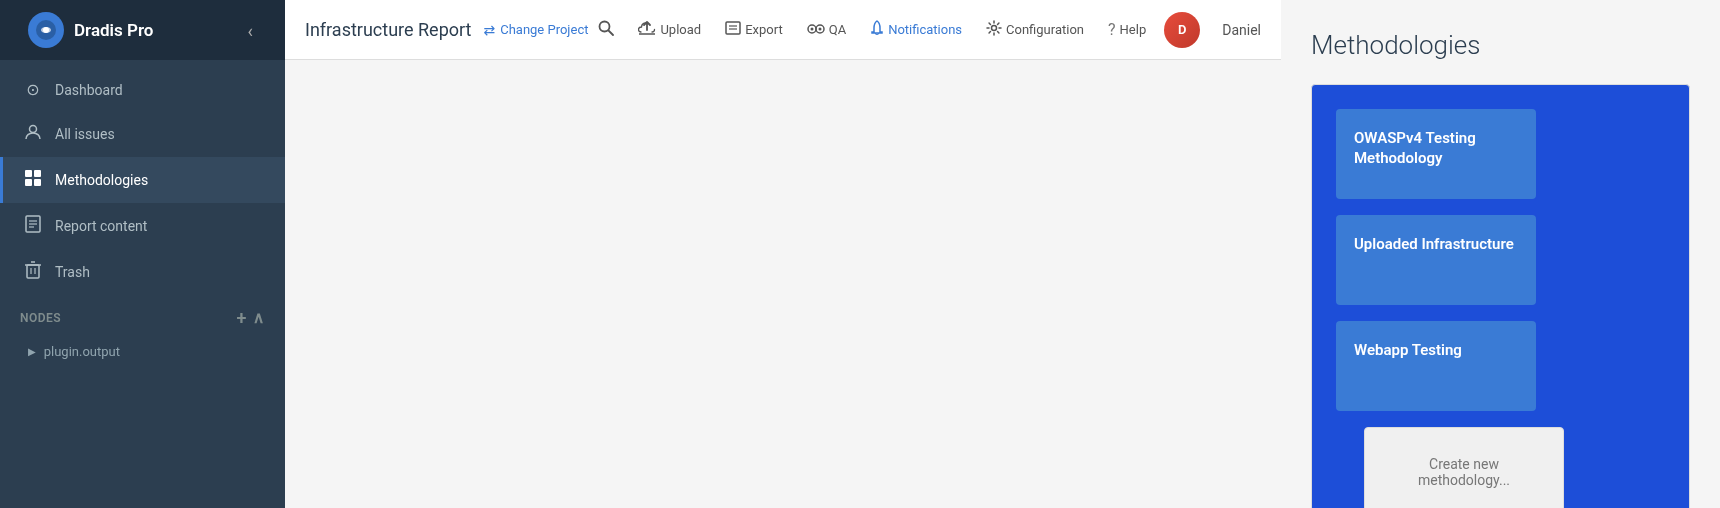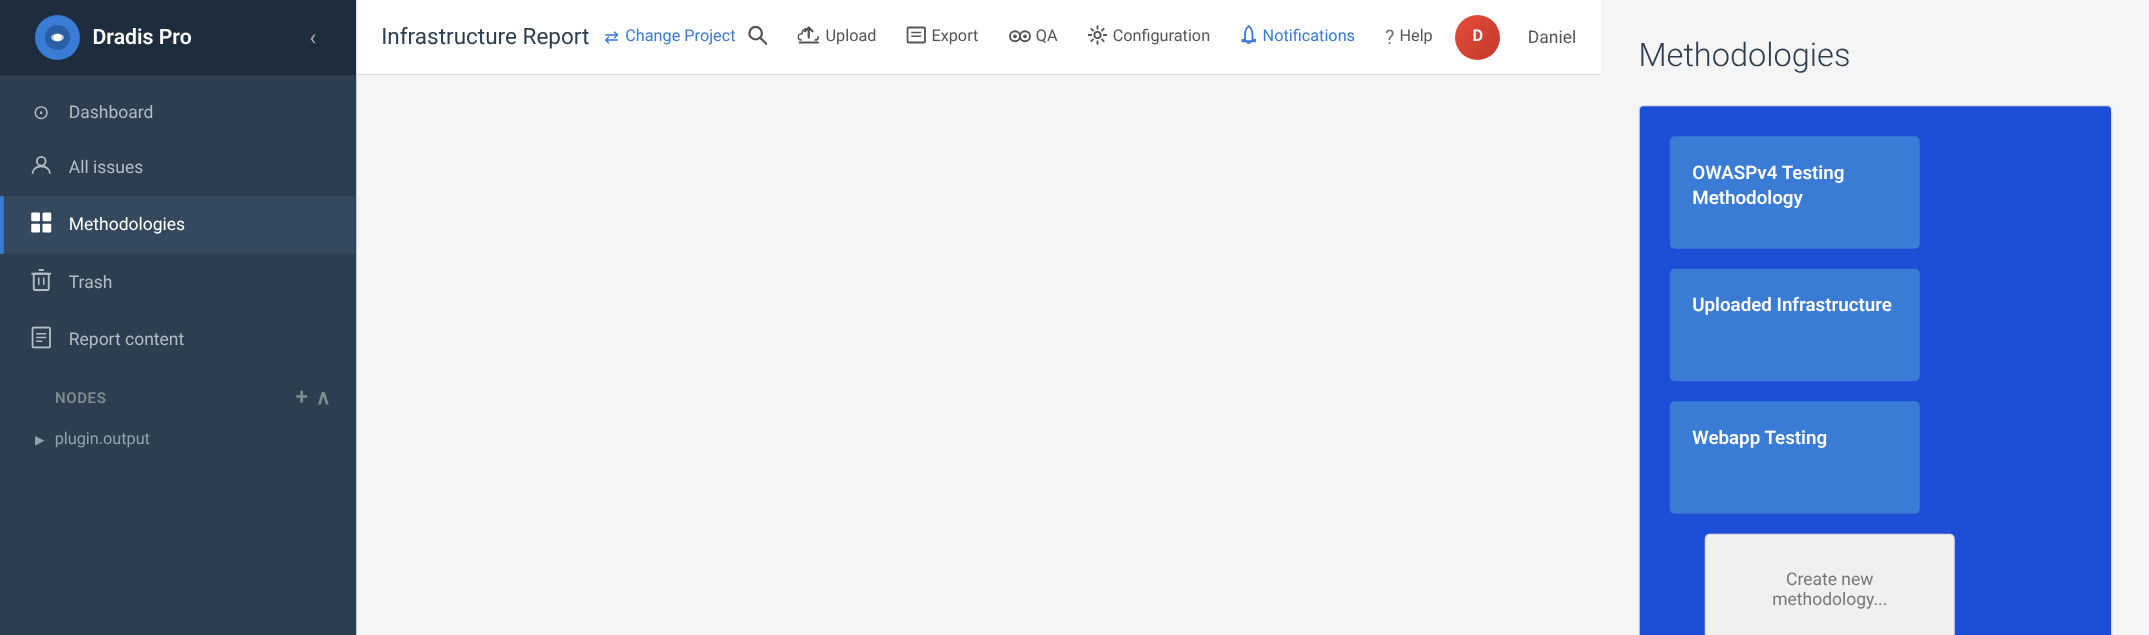--- a/index.html
+++ b/index.html
@@ -83,21 +83,20 @@
     .nav-section-header {
       display: flex;
       align-items: center;
       justify-content: space-between;
       padding: 12px 20px 8px;
       color: #7f8c8d;
       font-size: 12px;
       font-weight: 600;
       text-transform: uppercase;
       letter-spacing: 0.5px;
-      margin-left: 24px;
     }
     .nav-section-actions {
       display: flex;
       align-items: center;
       gap: 6px;
       color: #7f8c8d;
       font-size: 16px;
     }
     .sub-nav-item {
       display: flex;
@@ -278,47 +277,47 @@
     <div class="nav-item active">
       <span class="nav-item-icon">
         <svg width="18" height="18" viewBox="0 0 18 18" fill="none">
           <rect x="1" y="1" width="7" height="7" rx="1" fill="white"></rect>
           <rect x="10" y="1" width="7" height="7" rx="1" fill="white"></rect>
           <rect x="1" y="10" width="7" height="7" rx="1" fill="white"></rect>
           <rect x="10" y="10" width="7" height="7" rx="1" fill="white"></rect>
         </svg>
       </span>
       <span>Methodologies</span>
+    </div>
+
+    <div class="nav-item">
+      <span class="nav-item-icon">
+        <svg width="16" height="18" viewBox="0 0 16 18" fill="none">
+          <rect x="1" y="1" width="14" height="16" rx="1" stroke="#b0bec5" stroke-width="1.5"></rect>
+          <line x1="4" y1="6" x2="12" y2="6" stroke="#b0bec5" stroke-width="1.2"></line>
+          <line x1="4" y1="9" x2="12" y2="9" stroke="#b0bec5" stroke-width="1.2"></line>
+          <line x1="4" y1="12" x2="9" y2="12" stroke="#b0bec5" stroke-width="1.2"></line>
+        </svg>
+      </span>
+      <span>Report content</span>
     </div>
 
     <div class="nav-item">
       <span class="nav-item-icon">
         <svg width="16" height="18" viewBox="0 0 16 18" fill="none">
           <rect x="2" y="4" width="12" height="13" rx="1" stroke="#b0bec5" stroke-width="1.5"></rect>
           <line x1="0" y1="4" x2="16" y2="4" stroke="#b0bec5" stroke-width="1.5"></line>
           <line x1="6" y1="1" x2="10" y2="1" stroke="#b0bec5" stroke-width="1.5"></line>
           <line x1="6" y1="7" x2="6" y2="13" stroke="#b0bec5" stroke-width="1.2"></line>
           <line x1="10" y1="7" x2="10" y2="13" stroke="#b0bec5" stroke-width="1.2"></line>
         </svg>
       </span>
       <span>Trash</span>
     </div>
 
-    <div class="nav-item">
-      <span class="nav-item-icon">
-        <svg width="16" height="18" viewBox="0 0 16 18" fill="none">
-          <rect x="1" y="1" width="14" height="16" rx="1" stroke="#b0bec5" stroke-width="1.5"></rect>
-          <line x1="4" y1="6" x2="12" y2="6" stroke="#b0bec5" stroke-width="1.2"></line>
-          <line x1="4" y1="9" x2="12" y2="9" stroke="#b0bec5" stroke-width="1.2"></line>
-          <line x1="4" y1="12" x2="9" y2="12" stroke="#b0bec5" stroke-width="1.2"></line>
-        </svg>
-      </span>
-      <span>Report content</span>
-    </div>
-
     <div class="nav-section-header">
       <span>Nodes</span>
       <div class="nav-section-actions">
         <span style="cursor:pointer; font-size:18px; color:#7f8c8d;">+</span>
         <span style="cursor:pointer;">∧</span>
       </div>
     </div>
 
     <div class="sub-nav-item">
       <span class="arrow">▶</span>
@@ -377,40 +376,40 @@
           <svg width="18" height="12" viewBox="0 0 18 12" fill="none">
             <ellipse cx="5" cy="6" rx="4" ry="4" stroke="#555" stroke-width="1.5" fill="none"></ellipse>
             <ellipse cx="13" cy="6" rx="4" ry="4" stroke="#555" stroke-width="1.5" fill="none"></ellipse>
             <circle cx="5" cy="6" r="1.5" fill="#555"></circle>
             <circle cx="13" cy="6" r="1.5" fill="#555"></circle>
           </svg>
         </span>
         <span>QA</span>
       </div>
 
+      <div class="topbar-action notifications-btn">
+        <span class="topbar-action-icon">
+          <svg width="14" height="16" viewBox="0 0 14 16" fill="none">
+            <path d="M7 1C7 1 4 3 4 8v4H2v1h10v-1h-2V8C10 3 7 1 7 1Z" stroke="#3a7bd5" stroke-width="1.5" fill="none"></path>
+            <path d="M5.5 13c0 .8.7 1.5 1.5 1.5S8.5 13.8 8.5 13" stroke="#3a7bd5" stroke-width="1.2" fill="none"></path>
+          </svg>
+        </span>
+        <span style="color:#3a7bd5;">Notifications</span>
+      </div>
+
       <div class="topbar-action">
         <span class="topbar-action-icon">
           <svg width="16" height="16" viewBox="0 0 16 16" fill="none">
             <circle cx="8" cy="8" r="2.5" stroke="#555" stroke-width="1.5"></circle>
             <path d="M8 1v2M8 13v2M1 8h2M13 8h2M3.05 3.05l1.41 1.41M11.54 11.54l1.41 1.41M3.05 12.95l1.41-1.41M11.54 4.46l1.41-1.41" stroke="#555" stroke-width="1.5" stroke-linecap="round"></path>
           </svg>
         </span>
         <span>Configuration</span>
       </div>
 
-      <div class="topbar-action notifications-btn">
-        <span class="topbar-action-icon">
-          <svg width="14" height="16" viewBox="0 0 14 16" fill="none">
-            <path d="M7 1C7 1 4 3 4 8v4H2v1h10v-1h-2V8C10 3 7 1 7 1Z" stroke="#3a7bd5" stroke-width="1.5" fill="none"></path>
-            <path d="M5.5 13c0 .8.7 1.5 1.5 1.5S8.5 13.8 8.5 13" stroke="#3a7bd5" stroke-width="1.2" fill="none"></path>
-          </svg>
-        </span>
-        <span style="color:#3a7bd5;">Notifications</span>
-      </div>
-
       <div class="topbar-action">
         <span class="topbar-action-icon" style="font-size:16px; color:#777;">?</span>
         <span>Help</span>
       </div>
 
       <div class="user-avatar">
         <span style="font-size:13px; font-weight:600; color:white;">D</span>
       </div>
       <span style="color:#555; font-size:14px; margin-left:18px;">Daniel</span>
     </div>

